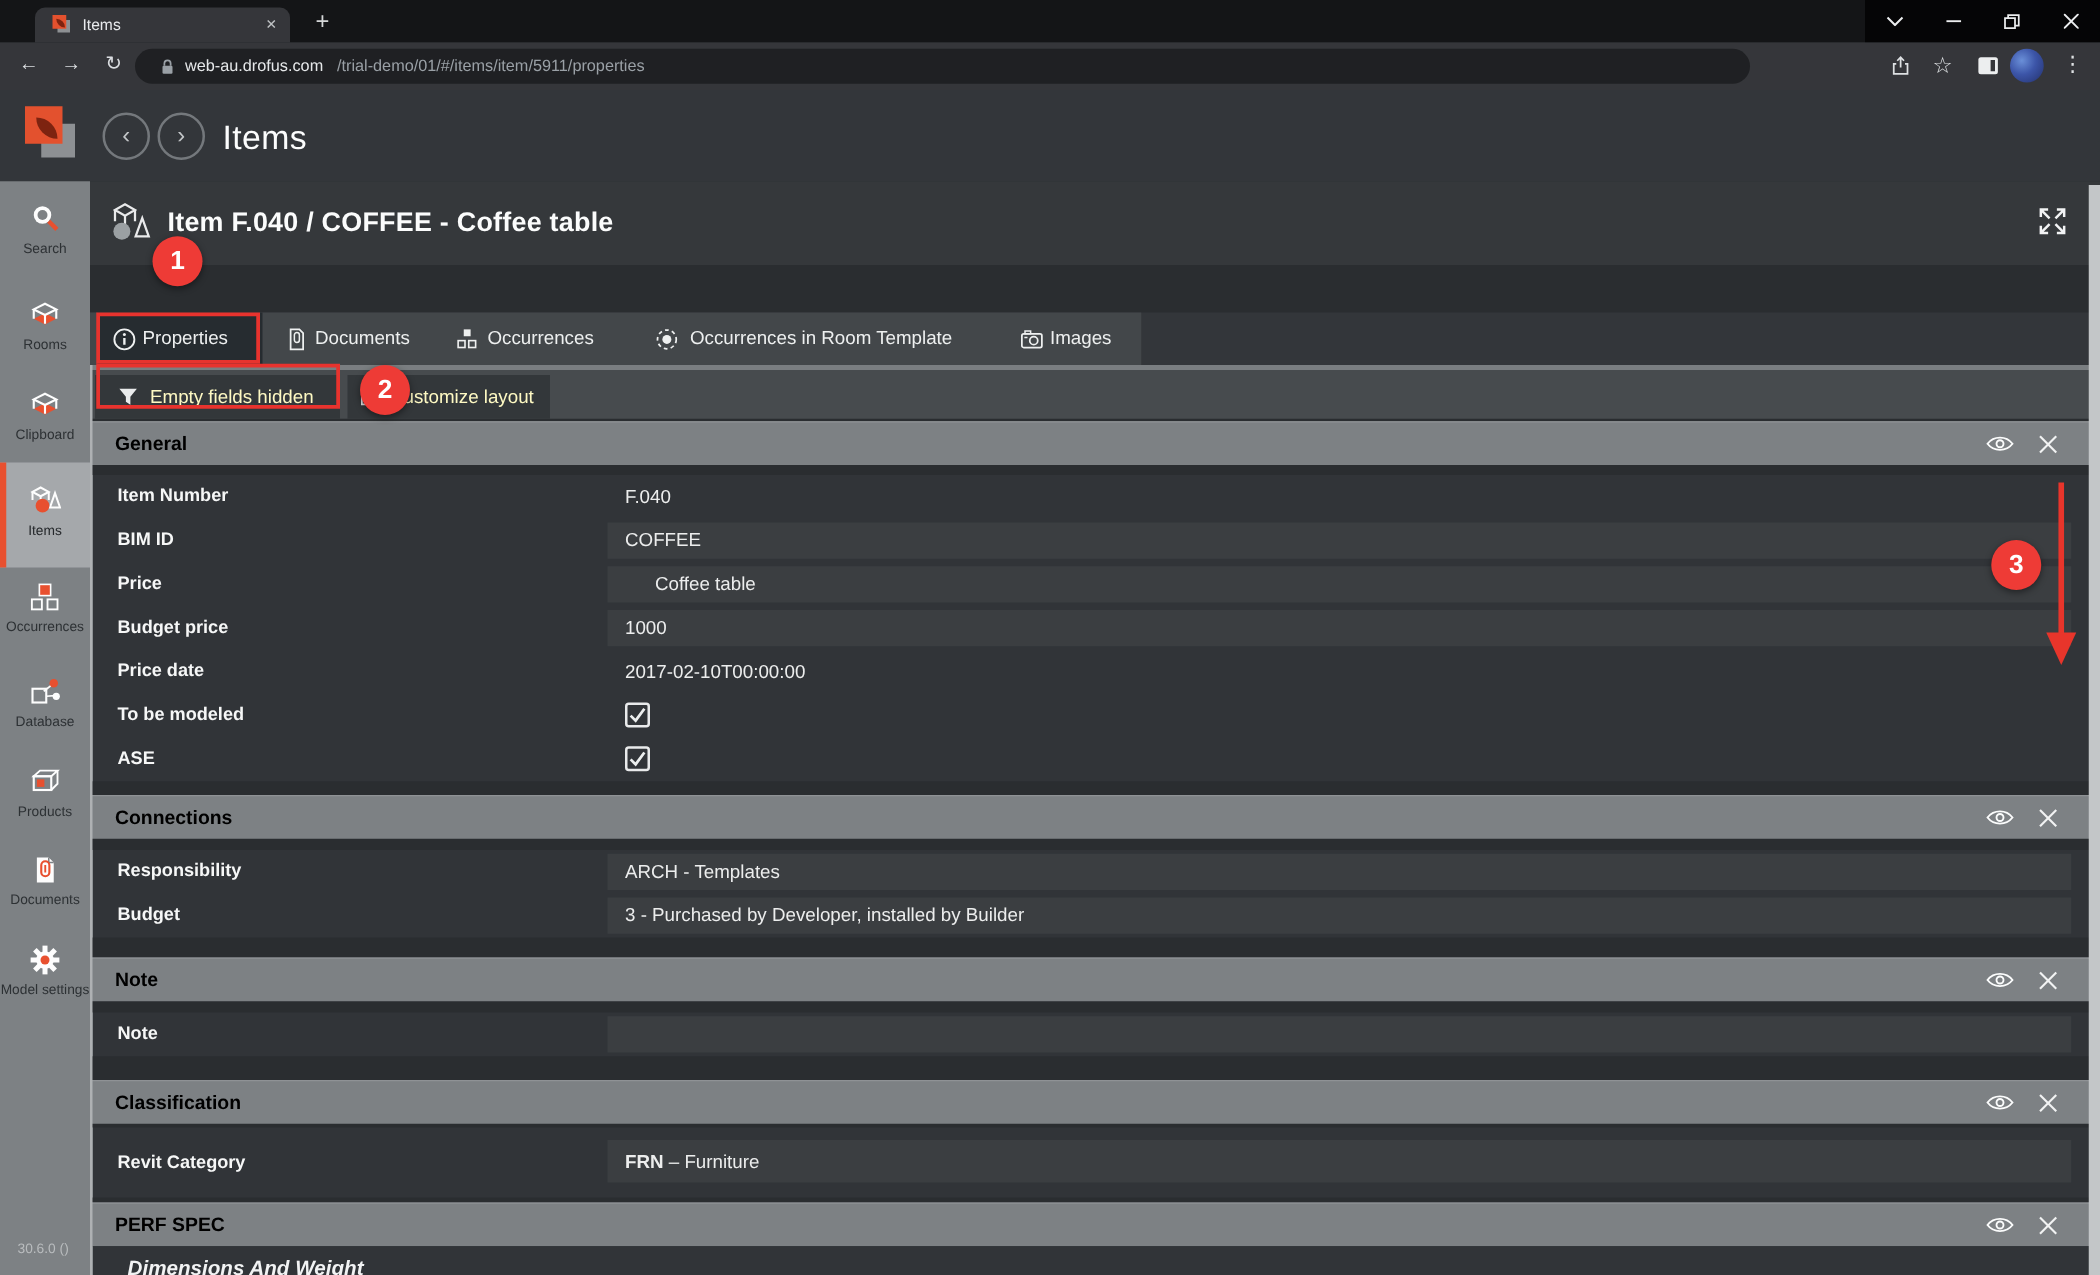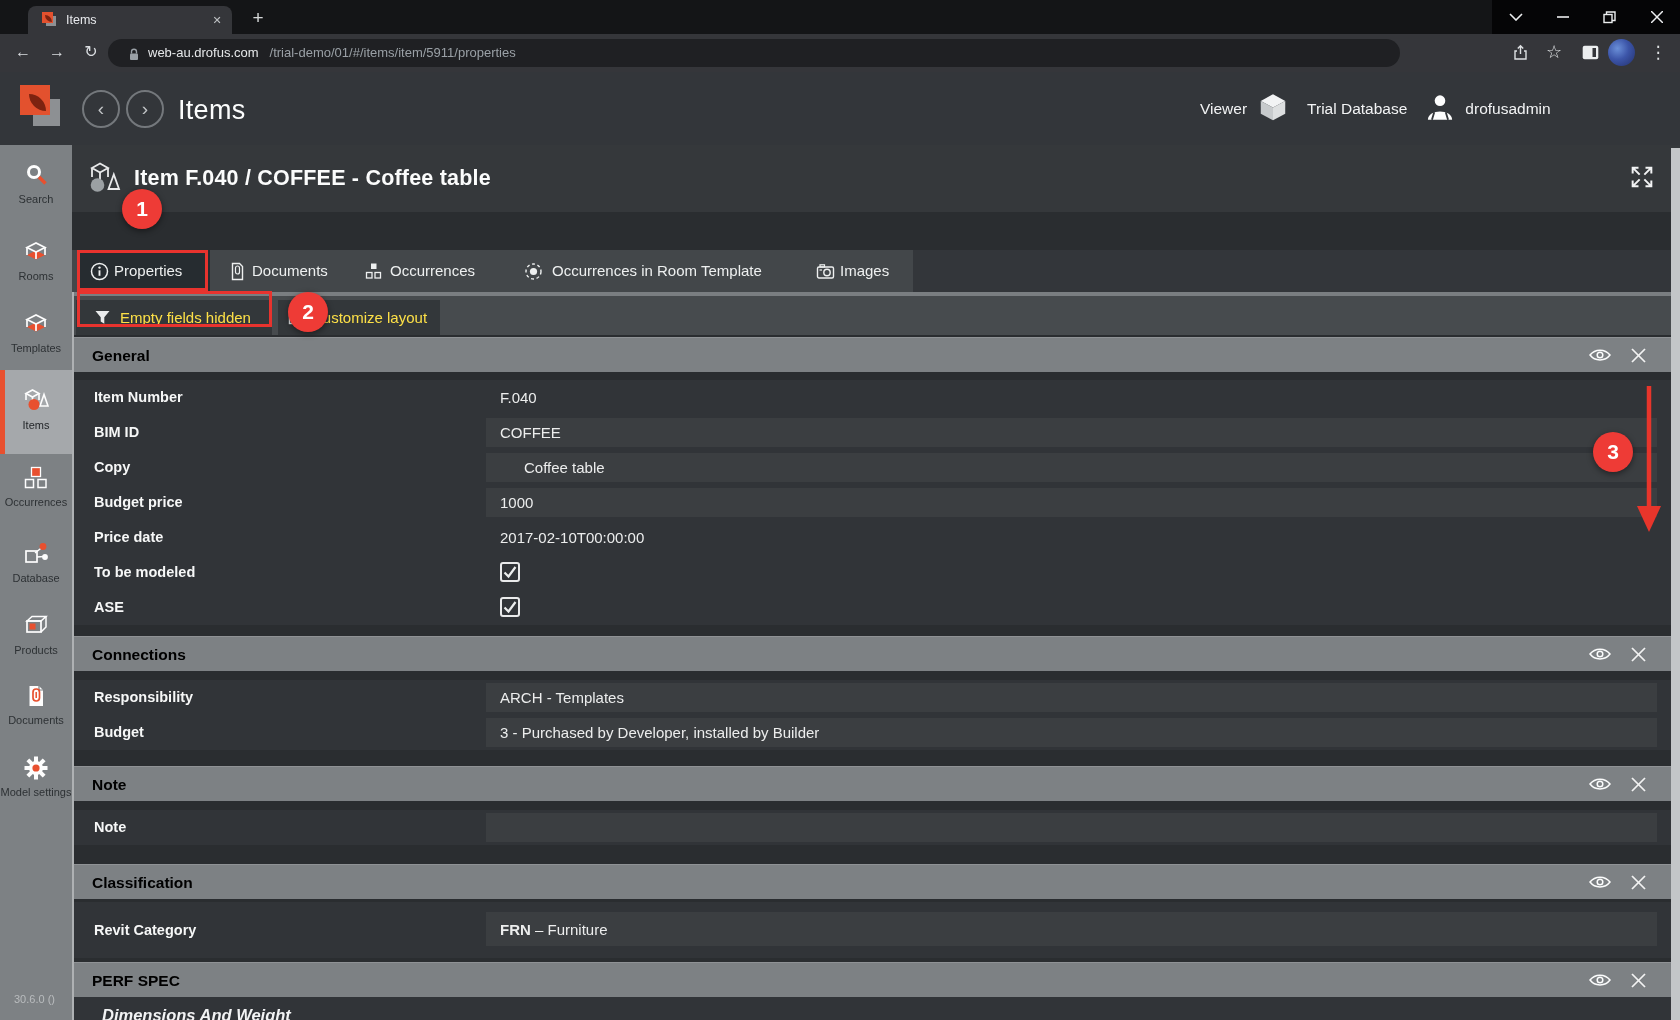--- a/index.html
+++ b/index.html
@@ -62,21 +62,21 @@
   .action-label { top:0; height:38px; line-height:38px; }
 
   #tabbar { left:0; top:105px; width:1608px; height:42px; background:#33363a; }
   #tabbar-bg { left:0; top:0; width:841px; height:42px; background:#43474a; }
   .ptab { position:absolute; top:0; height:42px; cursor:pointer; }
   .ptab.active { background:#262c30; }
   .ptab .t-icon { position:absolute; top:12px; width:19px; height:19px; }
   .ptab .t-label { position:absolute; top:0; height:42px; line-height:42px; font-size:15px; color:#eef0f0; white-space:nowrap; }
 
   #filterbar { left:0; top:147px; width:1608px; height:43px; background:#474b4e; border-top:4px solid #7a7e81; }
-  .chip { position:absolute; top:4px; height:35px; background:#33373a; color:#fde047; font-size:15px; cursor:pointer; }
+  .chip { position:absolute; top:4px; height:35px; background:#33373a; color:#fef9c3; font-size:15px; cursor:pointer; }
   #chip-empty { left:4px; width:196px; }
   #chip-custom { left:206px; width:162px; }
   .chip .c-icon { position:absolute; top:9px; width:17px; height:17px; }
   .chip .c-label { position:absolute; top:0; height:35px; line-height:35px; white-space:nowrap; }
 
   
   .section-header { position:absolute; left:0; width:1608px; height:35px; background:#7d8184; border-top:1px solid #8f9295; }
   .section-title { position:absolute; left:20px; top:0; height:35px; line-height:35px; font-size:15.5px; font-weight:bold; color:#000000; }
   .hdr-eye { position:absolute; left:1516px; top:7px; width:24px; height:20px; cursor:pointer; }
   .hdr-close { position:absolute; left:1558px; top:9px; width:17px; height:17px; cursor:pointer; }
@@ -178,39 +178,20 @@
 
   <div class="abs" id="appheader">
     <div class="abs" id="logo">
       <div class="abs" id="logo-gray"></div>
       <div class="abs" id="logo-orange"></div>
       <div class="abs" id="logo-leaf"></div>
     </div>
     <div class="abs navcircle" style="left:82px;">‹</div>
     <div class="abs navcircle" style="left:126px;">›</div>
     <div class="abs" id="app-title">Items</div>
-    <div class="abs" id="header-right">
-      <span>Viewer</span>
-      <span style="margin-right:8px;">
-        <svg width="32" height="30" viewBox="0 0 28 27">
-            <polygon points="14,2 25,8 14,14 3,8" fill="#f2f3f4"></polygon>
-            <polygon points="3,8 14,14 14,25.5 3,19.5" fill="#c7cacc"></polygon>
-            <polygon points="25,8 14,14 14,25.5 25,19.5" fill="#dddfe0"></polygon>
-          </svg>
-      </span>
-      <span style="margin-right:8px;">Trial Database</span>
-      <span>
-        <svg width="30" height="28" viewBox="0 0 26 24">
-            <circle cx="13" cy="6.5" r="4.6" fill="#fdfdfd"></circle>
-            <path d="M2.5 23 C2.5 13.5 23.5 13.5 23.5 23 Z" fill="#fdfdfd"></path>
-            <path d="M6 23 L8 16.5 M20 23 L18 16.5" stroke="#33363a" stroke-width="1.6"></path>
-          </svg>
-      </span>
-      <span style="font-weight:500;">drofusadmin</span>
-    </div>
   </div>
 
   <div class="abs" id="sidebar">
     <div class="abs" id="sidebar-version">30.6.0 ()</div>
   <div class="side-item" style="top: 15px;">
         <span class="s-icon"><svg width="26" height="26" viewBox="0 0 26 26">
             <circle cx="11" cy="10" r="7" fill="#fdfdfd"></circle>
             <circle cx="11" cy="10" r="4" fill="#7d8184"></circle>
             <line x1="16" y1="15" x2="22.5" y2="21.5" stroke="#e8502f" stroke-width="3.5"></line>
           </svg></span>
@@ -227,21 +208,21 @@
         <span class="s-label">Rooms</span>
       </div>
       <div class="side-item" style="top: 164px;">
         <span class="s-icon"><svg width="26" height="26" viewBox="0 0 26 26">
             <polygon points="4,16 13,11.5 22,16 13,20.5" fill="#e8502f"></polygon>
             <g fill="none" stroke="#fdfdfd" stroke-width="1.7">
               <polygon points="4,8.5 13,4 22,8.5 13,13"></polygon>
               <path d="M4 8.5 V16 M22 8.5 V16 M13 13 V20"></path>
             </g>
           </svg></span>
-        <span class="s-label">Templates</span>
+        <span class="s-label">Clipboard</span>
       </div>
       <div class="side-item active" style="top: 225px; height: 84px;">
         <span class="s-icon"><svg width="26" height="26" viewBox="0 0 26 26">
             <g fill="none" stroke="#fdfdfd" stroke-width="1.6">
               <polygon points="3,7.5 9.5,4 16,7.5 9.5,11"></polygon>
               <path d="M3 7.5 V14 M16 7.5 V14 M9.5 11 V17"></path>
               <polygon points="17,20 25,20 21,8.5"></polygon>
             </g>
             <circle cx="11" cy="18.5" r="5.5" fill="#e8502f"></circle>
           </svg></span>
@@ -408,21 +389,21 @@
           <div class="prop-row" style="top: 0px; height: 35px;">
             <span class="row-label" style="line-height: 35px;">Item Number</span>
             <span class="row-value" style="line-height: 35px;">F.040</span>
           </div>
           <div class="prop-row" style="top: 35px; height: 35px;">
             <span class="row-label" style="line-height: 35px;">BIM ID</span>
             <div class="row-field"></div>
             <span class="row-value" style="line-height: 35px;">COFFEE</span>
           </div>
           <div class="prop-row" style="top: 70px; height: 35px;">
-            <span class="row-label" style="line-height: 35px;">Copy</span>
+            <span class="row-label" style="line-height: 35px;">Price</span>
             <div class="row-field"></div>
             <span class="row-value" style="line-height: 35px; margin-left: 24px;">Coffee table</span>
           </div>
           <div class="prop-row" style="top: 105px; height: 35px;">
             <span class="row-label" style="line-height: 35px;">Budget price</span>
             <div class="row-field"></div>
             <span class="row-value" style="line-height: 35px;">1000</span>
           </div>
           <div class="prop-row" style="top: 140px; height: 35px;">
             <span class="row-label" style="line-height: 35px; text-align: right;">Price date</span>

